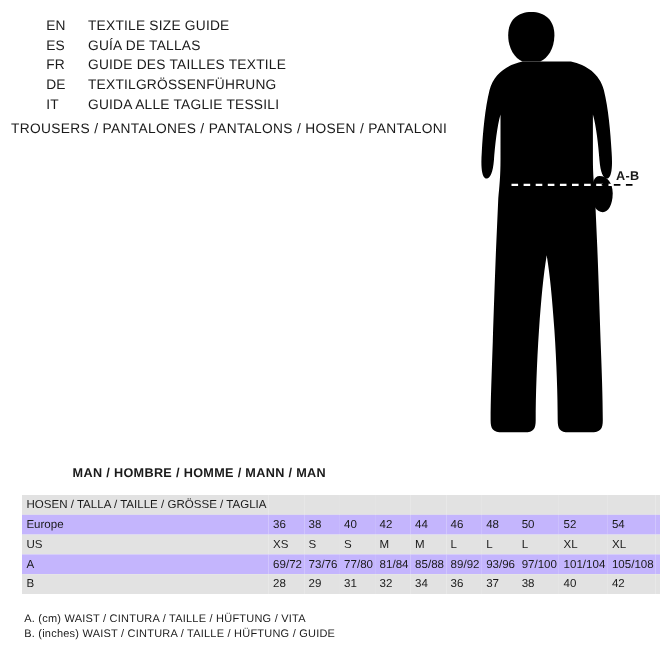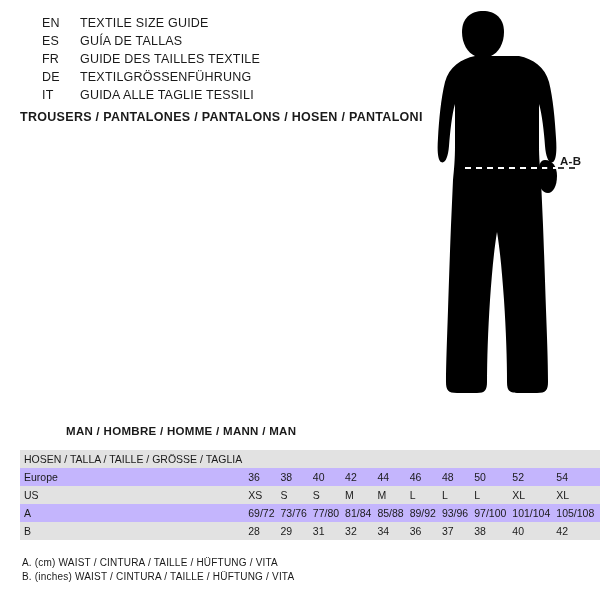--- a/index.html
+++ b/index.html
@@ -40,24 +40,24 @@
     font-size: 12.5px;
     letter-spacing: 0.2px;
   }
   .lang-text {
     font-size: 12.5px;
     letter-spacing: 0.2px;
   }
 
   .category-title {
     position: absolute;
-    left: 20px;
+    left: 10px;
     top: 110px;
     font-size: 12.5px;
-    font-weight: bold;
+    font-weight: normal;
     letter-spacing: 0.3px;
   }
 
   
   .figure-wrap {
     position: absolute;
     left: 405px;
     top: 10px;
     width: 195px;
     height: 400px;
@@ -266,16 +266,16 @@
         <td class="val">38</td>
         <td class="val">40</td>
         <td class="val">42</td>
         <td class="val">44</td>
       </tr>
     </tbody>
   </table>
 
   <div class="footnotes">
     <div>A. (cm) WAIST / CINTURA / TAILLE / HÜFTUNG / VITA</div>
-    <div>B. (inches) WAIST / CINTURA / TAILLE / HÜFTUNG / VITA</div>
+    <div>B. (inches) WAIST / CINTURA / TAILLE / HÜFTUNG / GUIDE</div>
   </div>
 
 </div>
 
 </body></html>

